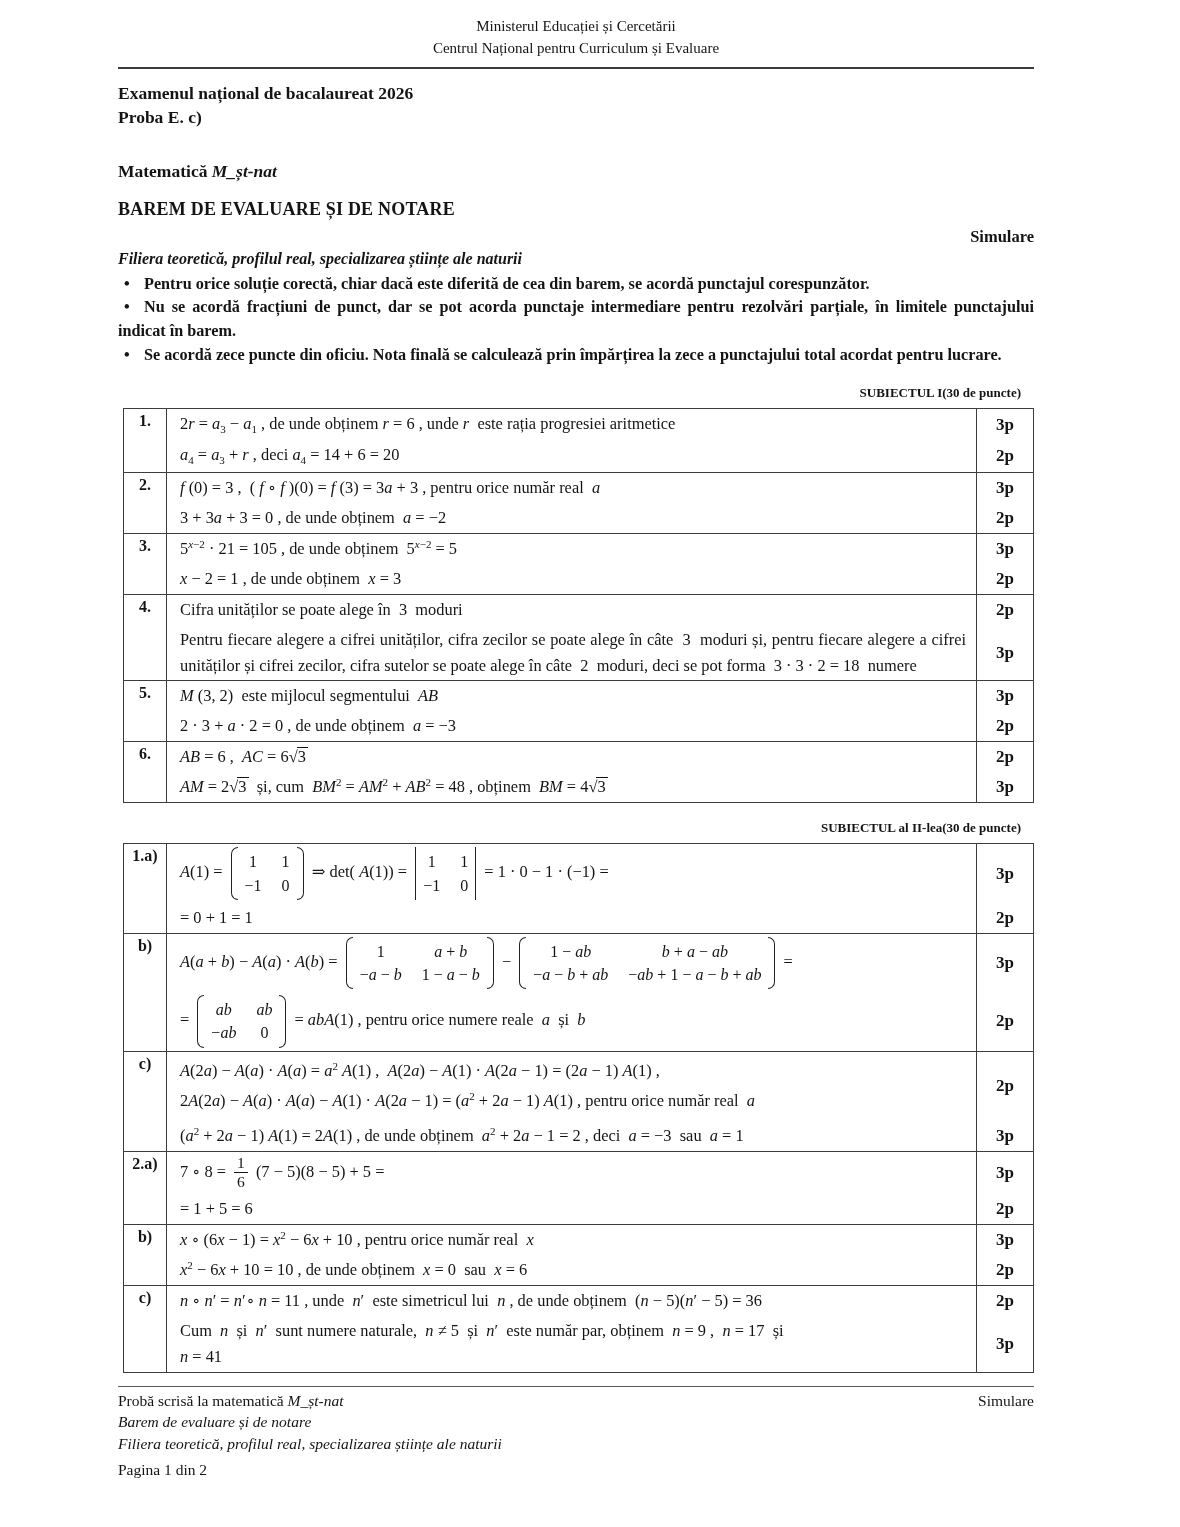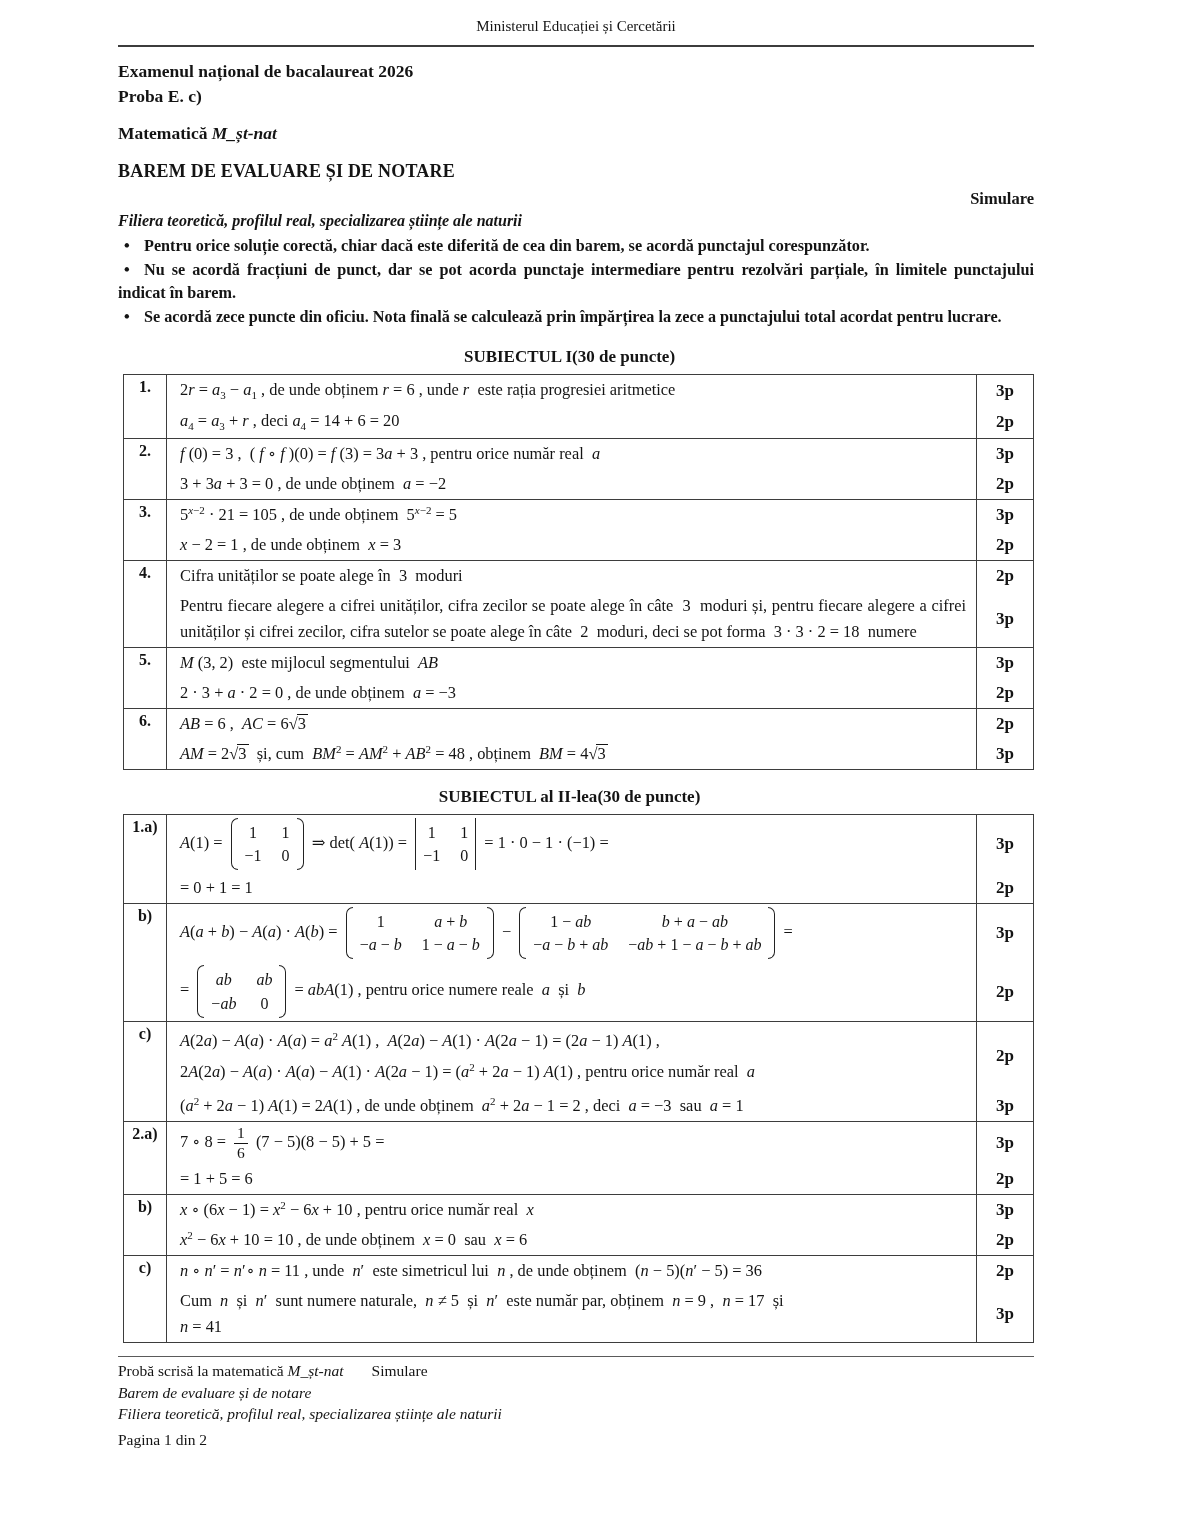--- a/index.html
+++ b/index.html
@@ -8,31 +8,31 @@
     width:1180px; height:1527px; background:#ffffff; color:#141414;
     font-family:"Liberation Serif","DejaVu Serif",serif; overflow:hidden; position:relative;
   }
   .page { padding:16px 146px 0 118px; }
   
   .doc-header { text-align:center; font-size:15px; line-height:1.45; }
   .header-rule { border:none; border-top:2px solid #3c3c3c; margin:7px 0 12px 0; }
   
   .title-block { }
   .t1 { font-weight:bold; font-size:17.5px; line-height:1.42; }
-  .t2 { font-weight:bold; font-size:17.5px; margin-top:15px; }
+  .t2 { font-weight:bold; font-size:17.5px; margin-top:31px; }
   .t2 i { font-weight:bold; }
   .t3 { font-weight:bold; font-size:18px; margin-top:17px; letter-spacing:.2px; }
   .session { text-align:right; font-weight:bold; font-size:16.5px; margin-top:7px; }
   .filiera { font-weight:bold; font-style:italic; font-size:16px; margin-top:1px; line-height:1.4; }
   
   .bullets { margin-top:2px; }
   .bullet { font-weight:bold; font-size:16.2px; line-height:1.47; text-align:justify; }
   .bchar { display:inline-block; width:26px; padding-left:6px; }
   
-  .sec-head { display:flex; justify-content:center; font-weight:bold; font-size:17px; margin:17px 13px 7px 0; }
+  .sec-head { display:flex; justify-content:flex-end; font-weight:bold; font-size:13px; margin:17px 13px 7px 0; }
   
   .tbl { border:1.6px solid #3d3d3d; margin-left:5px; }
   .trow { display:flex; border-top:1.4px solid #3d3d3d; }
   .trow:first-child { border-top:none; }
   .tnum { width:43px; border-right:1.3px solid #3d3d3d; font-weight:bold; font-size:16px;
           text-align:center; padding-top:3px; flex:0 0 auto; }
   .tparts { flex:1 1 auto; display:flex; flex-direction:column; min-width:0; }
   .tpart { display:flex; flex:1 1 auto; }
   .tcontent { flex:1 1 auto; display:flex; flex-direction:column; justify-content:flex-start;
               padding:2px 10px 2px 13px; min-height:30px; font-size:16.4px; line-height:1.58; min-width:0; }
@@ -52,31 +52,32 @@
   .frac { display:inline-flex; flex-direction:column; vertical-align:middle; text-align:center;
           font-size:15.5px; line-height:1.2; margin:0 4px; }
   .frac .fn { border-bottom:1.3px solid #141414; padding:0 3px; }
   
   .sq { white-space:nowrap; }
   .sq .rd { display:inline-block; border-top:1.4px solid #141414; line-height:1.08; padding:0 2px 0 1px; margin-left:-1px; }
   .dl { display:block; margin:4.5px 0; }
   
   .footer { margin-top:13px; font-size:15.5px; }
   .footer-rule { border:none; border-top:1.5px solid #5a5a5a; margin:0 0 3px 0; }
-  .f-row { display:flex; justify-content:flex-start; line-height:1.38;gap:28px; }
+  .f-row { display:flex; justify-content:space-between; line-height:1.38;gap:28px; }
   .f-it { font-style:italic; line-height:1.38; }
   .f-page { text-align:left; margin-top:7px; font-size:15.5px; }
 </style>
 </head>
 <body>
 
 <div class="page">
 
   <div class="doc-header">
     <div>Ministerul Educației și Cercetării</div>
+    <div>Centrul Național pentru Curriculum și Evaluare</div>
   </div>
   <hr class="header-rule">
 
   <div class="title-block">
     <div class="t1">Examenul național de bacalaureat 2026</div>
     <div class="t1">Proba E. c)</div>
     <div class="t2"><span>Matematică </span><i>M_șt-nat</i></div>
     <div class="t3">BAREM DE EVALUARE ȘI DE NOTARE</div>
   </div>
   <div class="session">Simulare</div>

